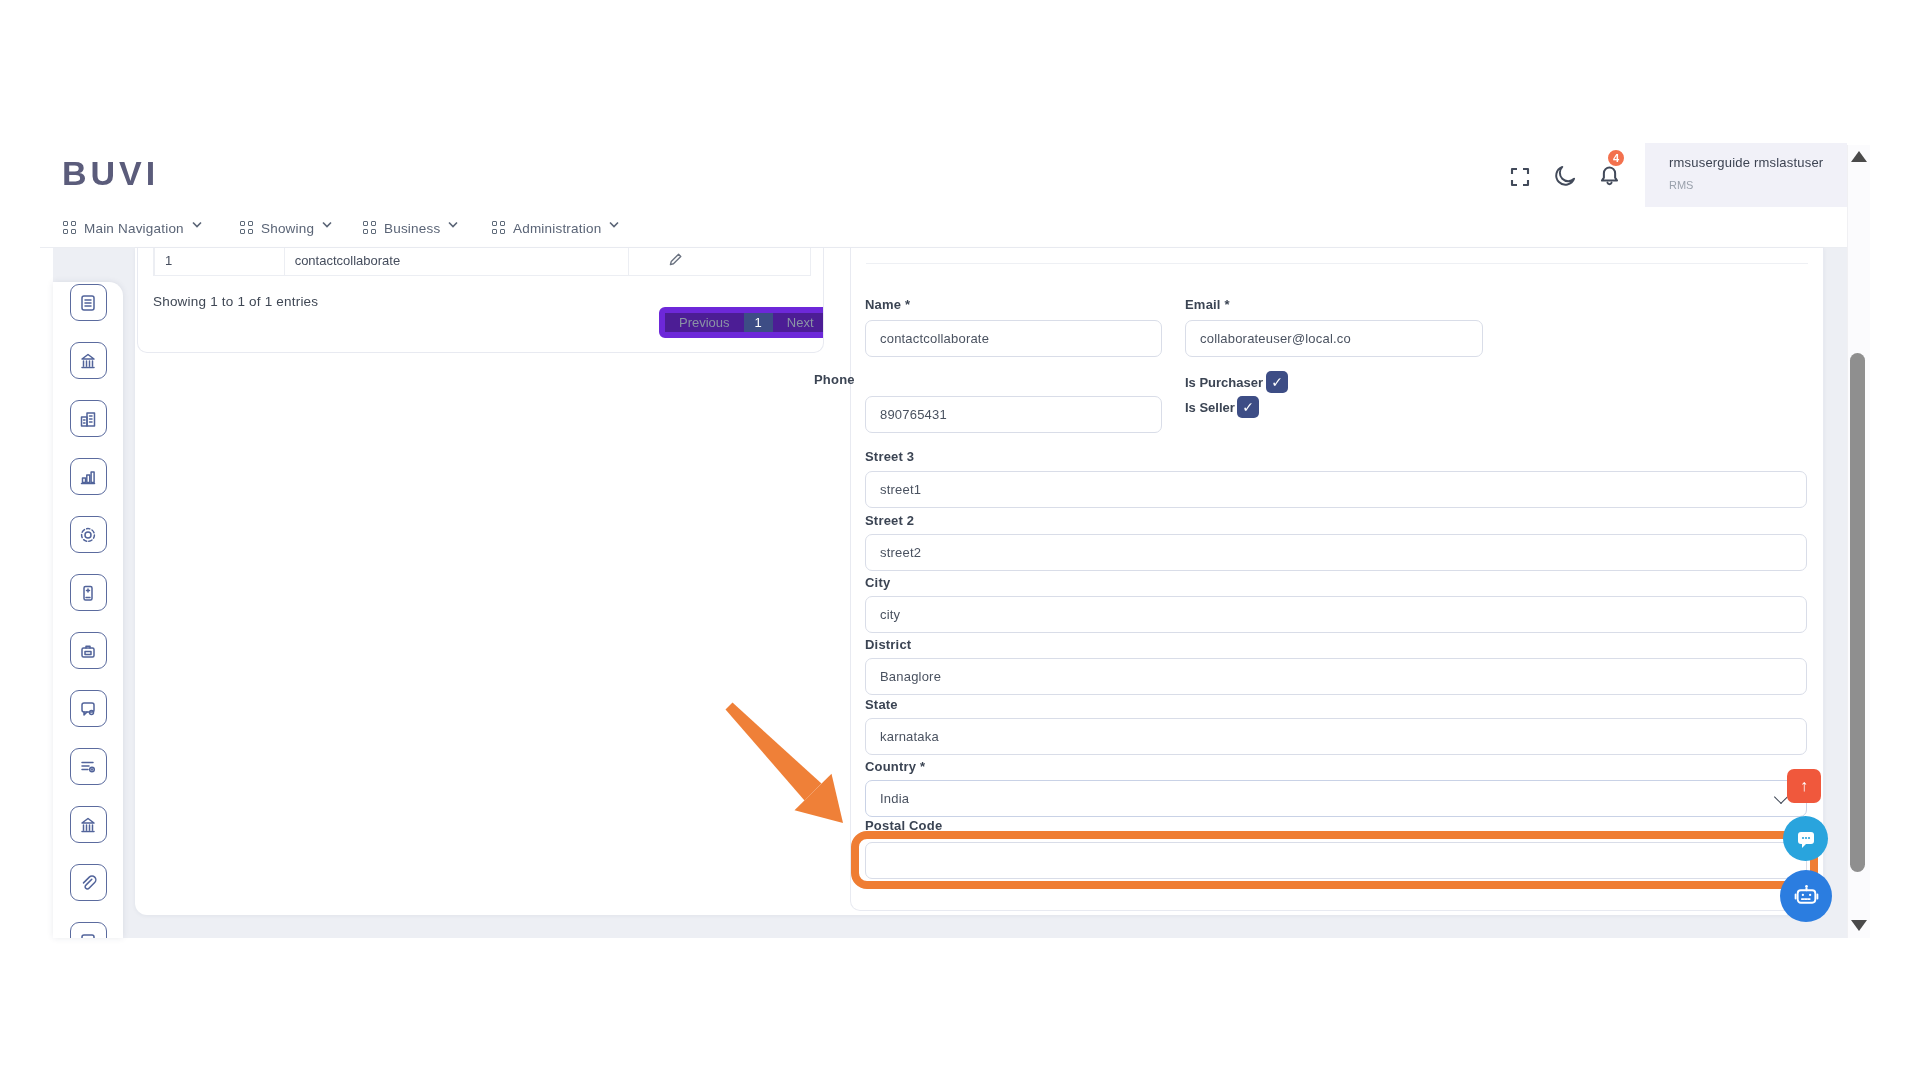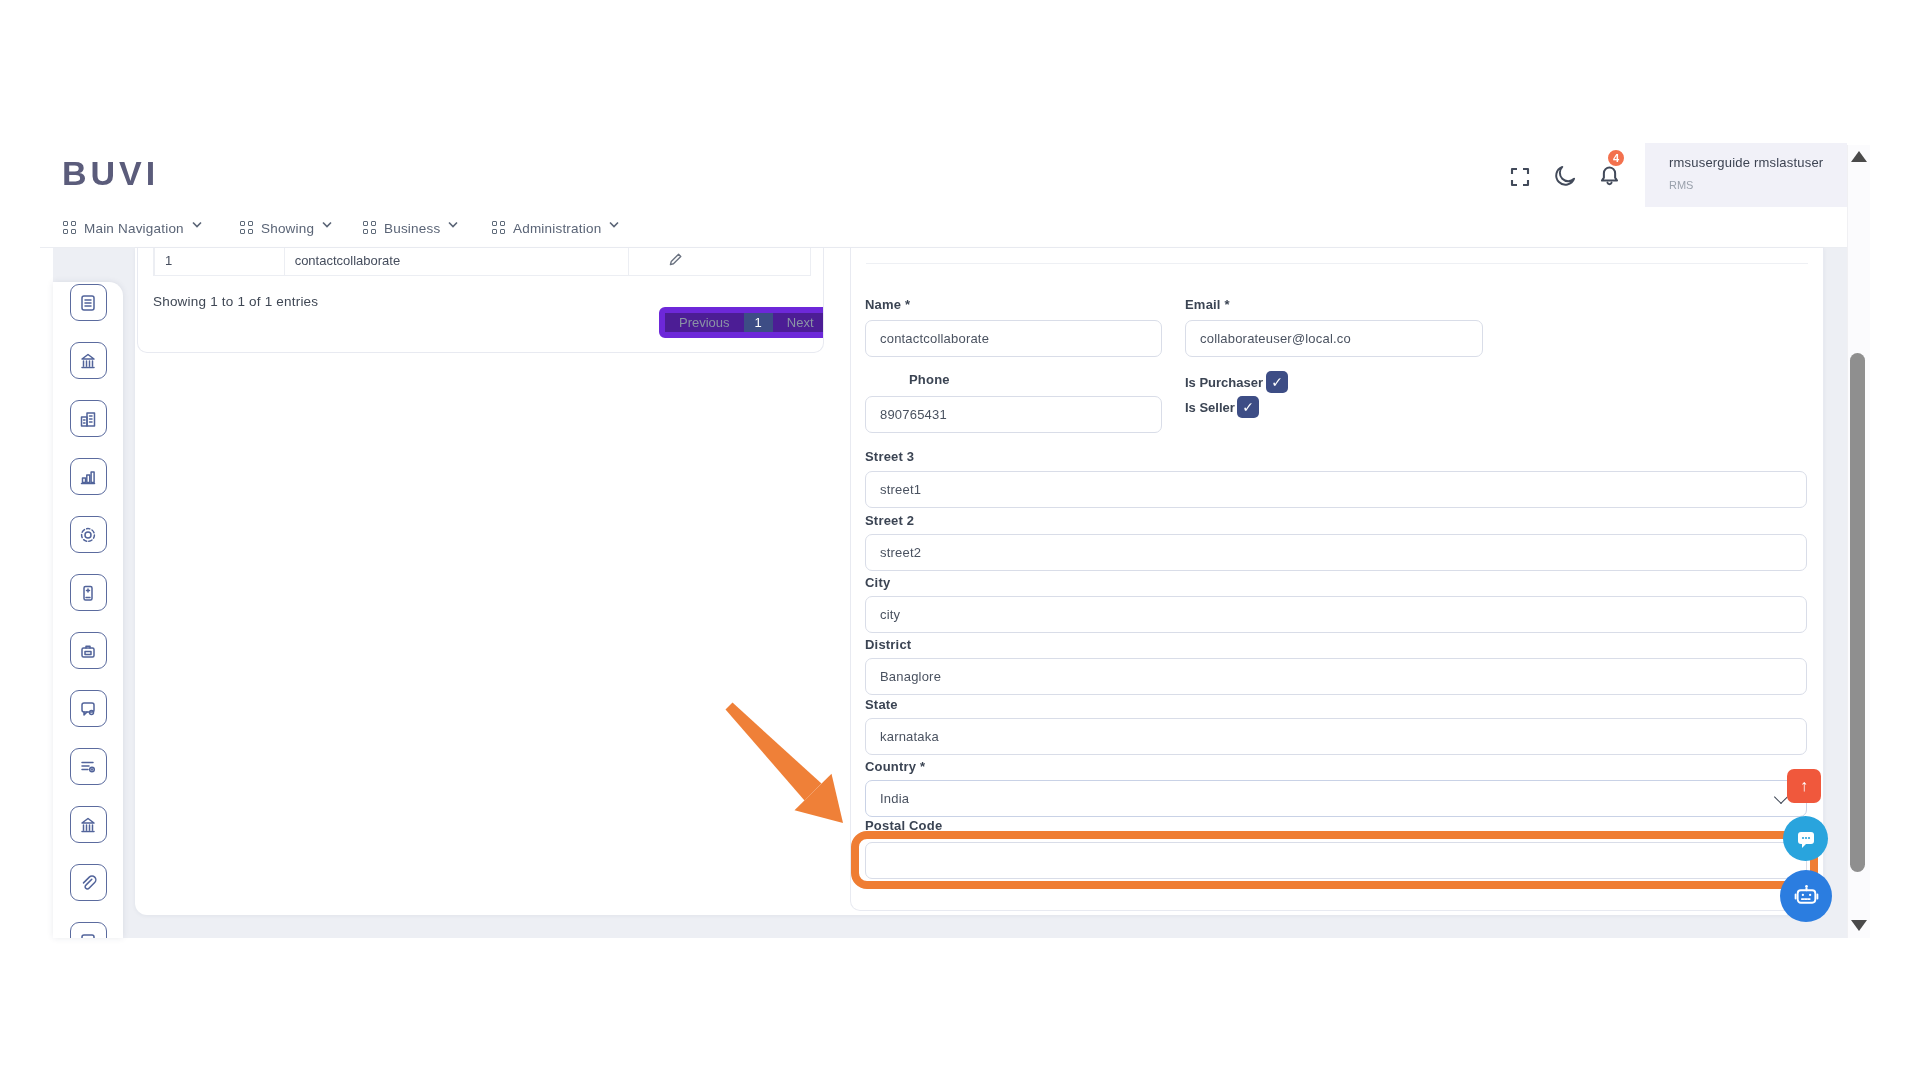--- a/index.html
+++ b/index.html
@@ -259,21 +259,21 @@
 
 <div class="abs flabel" style="left:865px;top:297px;">Name *</div>
 <div class="abs fwrap" style="left:865px;top:320px;width:297px;">
   <input class="finput" readonly="" value="contactcollaborate" style="">
 </div>
 <div class="abs flabel" style="left:1185px;top:297px;">Email *</div>
 <div class="abs fwrap" style="left:1185px;top:320px;width:298px;">
   <input class="finput" readonly="" value="collaborateuser@local.co" style="">
 </div>
 
-<div class="abs flabel" style="left:909px;top:372px;">Phone</div>
+<div class="abs flabel" style="left:814px;top:372px;">Phone</div>
 <div class="abs fwrap" style="left:865px;top:396px;width:297px;">
   <input class="finput" readonly="" value="890765431" style="">
 </div>
 
 <div class="abs chklabel" style="left:1185px;top:375px;">Is Purchaser</div>
 <div class="abs chk" style="left:1266px;top:371px;">✓</div>
 <div class="abs chklabel" style="left:1185px;top:400px;">Is Seller</div>
 <div class="abs chk" style="left:1237px;top:396px;">✓</div>
 
 <div class="abs flabel" style="left:865px;top:449px;">Street 3</div>

